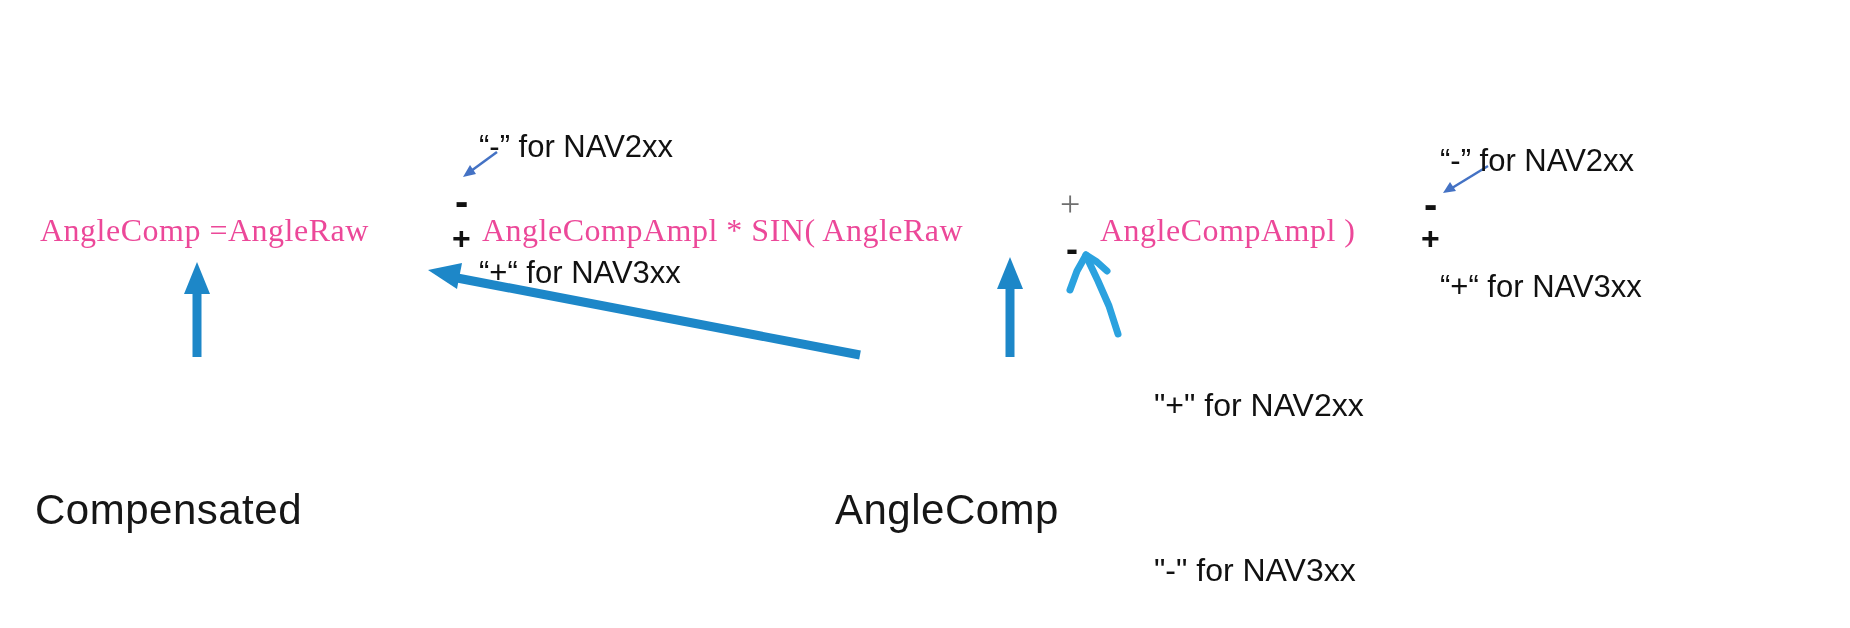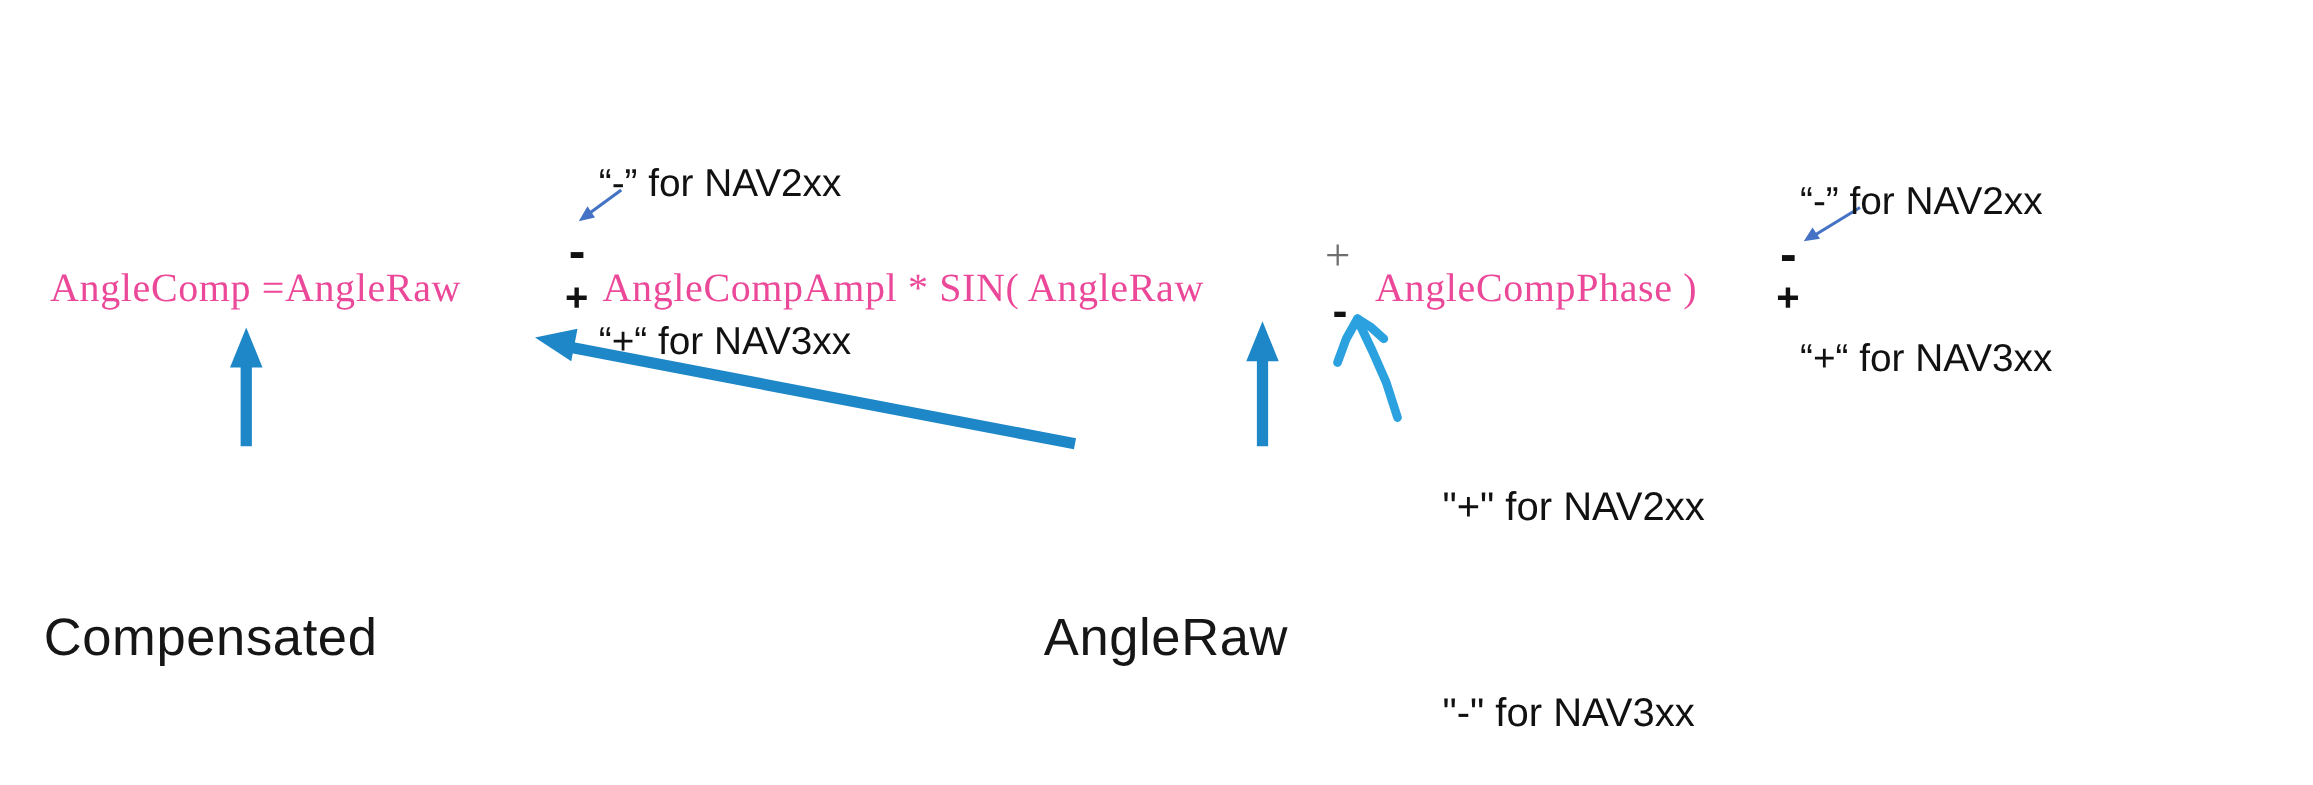--- a/index.html
+++ b/index.html
@@ -98,21 +98,21 @@
   </svg>
 
   <span class="formula-seg seg1">AngleComp =AngleRaw</span>
   <span class="sign s1-top">-</span>
   <span class="sign s1-bot">+</span>
 
   <span class="formula-seg seg2">AngleCompAmpl * SIN( AngleRaw</span>
   <span class="sign s2-top">+</span>
   <span class="sign s2-bot">-</span>
 
-  <span class="formula-seg seg3">AngleCompPhase )</span>
+  <span class="formula-seg seg3">AngleCompAmpl )</span>
   <span class="sign s3-top">-</span>
   <span class="sign s3-bot">+</span>
 
 
   <div class="annot annot-tl">
     <div>“-” for NAV2xx</div>
     <div>“+“ for NAV3xx</div>
   </div>
 
   <div class="annot annot-tr">
@@ -124,17 +124,17 @@
     <div>"+" for NAV2xx</div>
     <div>"-" for NAV3xx</div>
   </div>
 
   <div class="big-label label-comp">
     <div>Compensated</div>
     
   </div>
 
   <div class="big-label label-meas">
-    <div>AngleRaw</div>
+    <div>AngleComp</div>
     
   </div>
 
 </div>
 
 </body></html>

